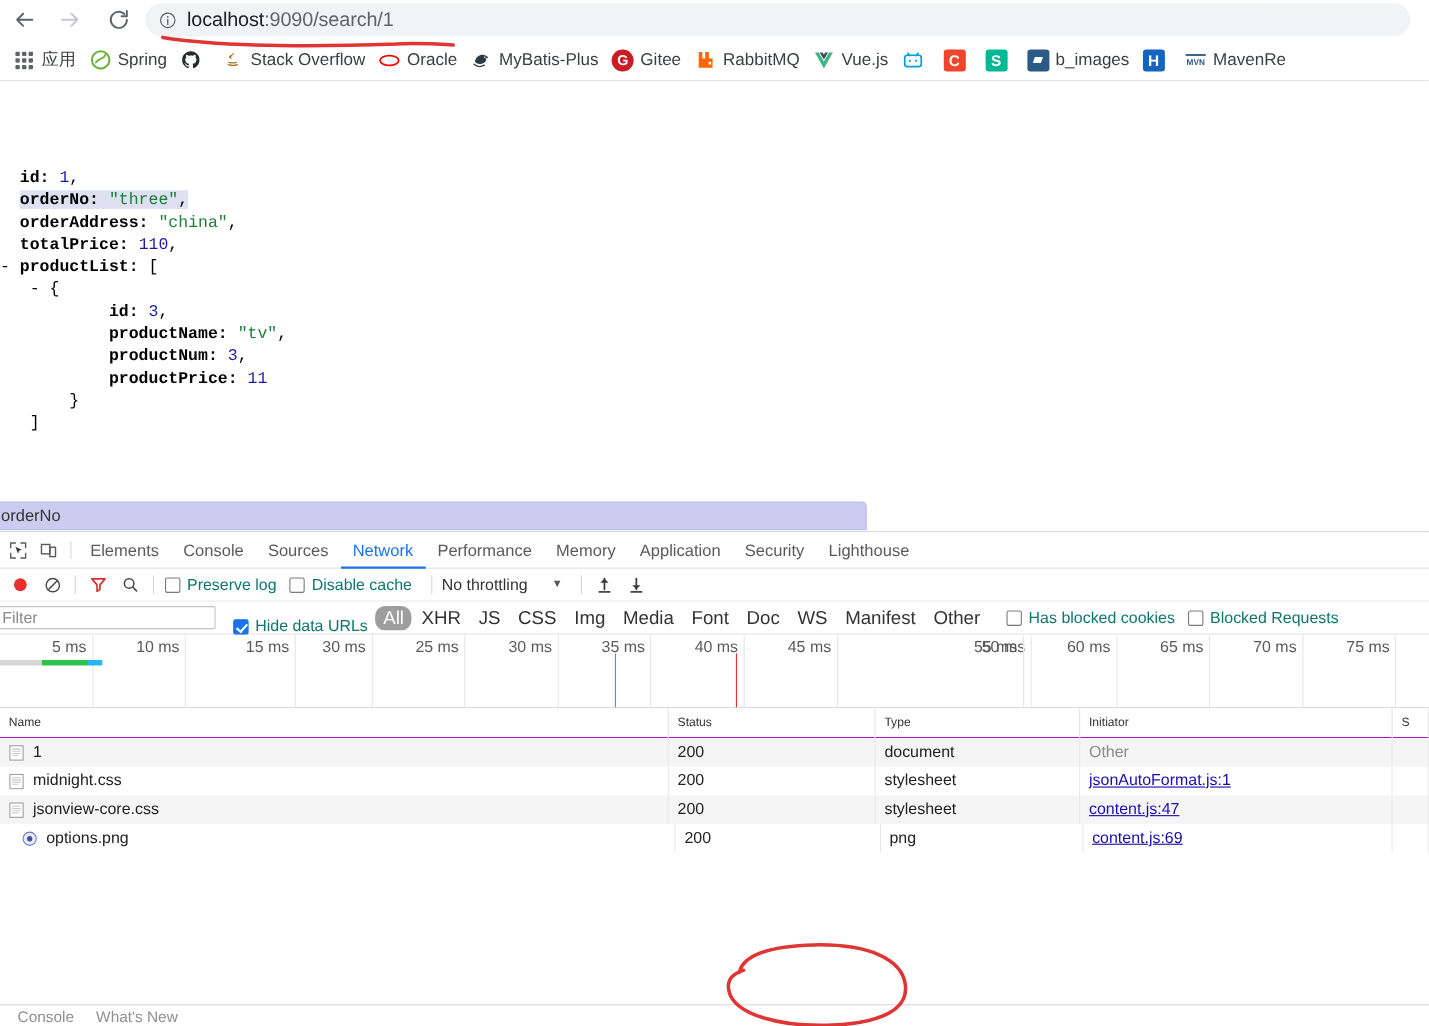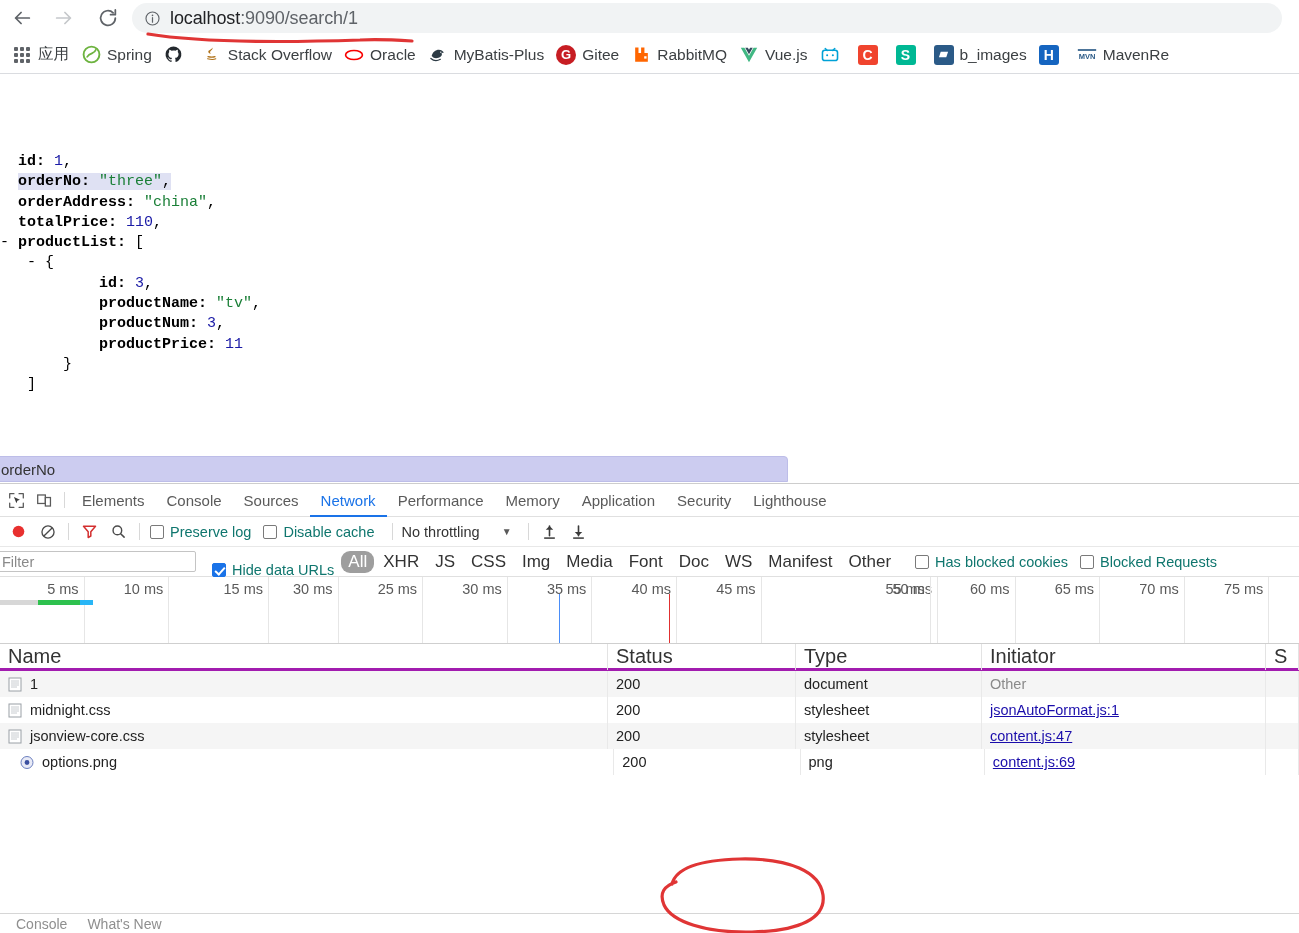--- a/index.html
+++ b/index.html
@@ -131,22 +131,22 @@
   .ov-tick span {
     position: absolute; right: 5px; top: 4px; font-size: 14.5px; color: #5a5a5a; white-space: nowrap;
   }
   #ov-bar { position: absolute; top: 23px; height: 5px; display: flex; }
   #dcl-line { position: absolute; top: 17px; width: 1px; height: 50px; background: #4a8df8; }
   #load-line { position: absolute; top: 17px; width: 1px; height: 50px; background: #e03030; }
 
   
   #dt-table { position: relative; height: 211px; background: #fff; overflow: hidden; }
   #dt-thead {
-    display: flex; height: 27px; align-items: center; border-bottom: 3px solid #a21caf;
-    background: #fff; font-size: 20px; color: #333;
+    display: flex; height: 27px; align-items: center; border-bottom: 1px solid #a21caf;
+    background: #fff; font-size: 11px; color: #333;
   }
   #dt-thead .th { height: 27px; display: flex; align-items: center; padding-left: 8px; border-right: 1px solid #e3e3e3; }
   .trow { display: flex; height: 26px; align-items: center; font-size: 14.5px; color: #222; }
   .trow.odd { background: #f5f5f5; }
   .trow .td { height: 26px; display: flex; align-items: center; padding-left: 8px; border-right: 1px solid #e9e9e9; overflow: hidden; white-space: nowrap; }
   .name-ico { width: 15px; height: 15px; margin-right: 7px; flex: 0 0 auto; }
   .init-link { color: #1a0dab; text-decoration: underline; }
   .init-other { color: #8a8a8a; }
 
   

